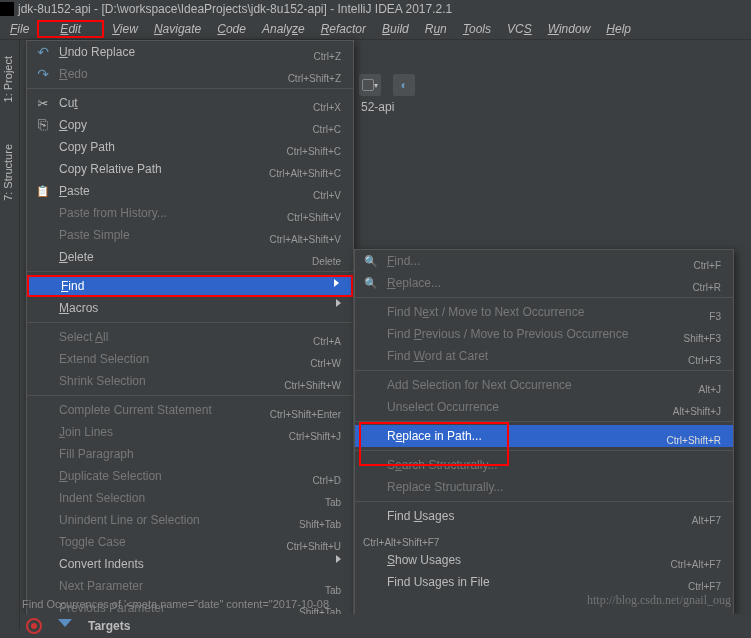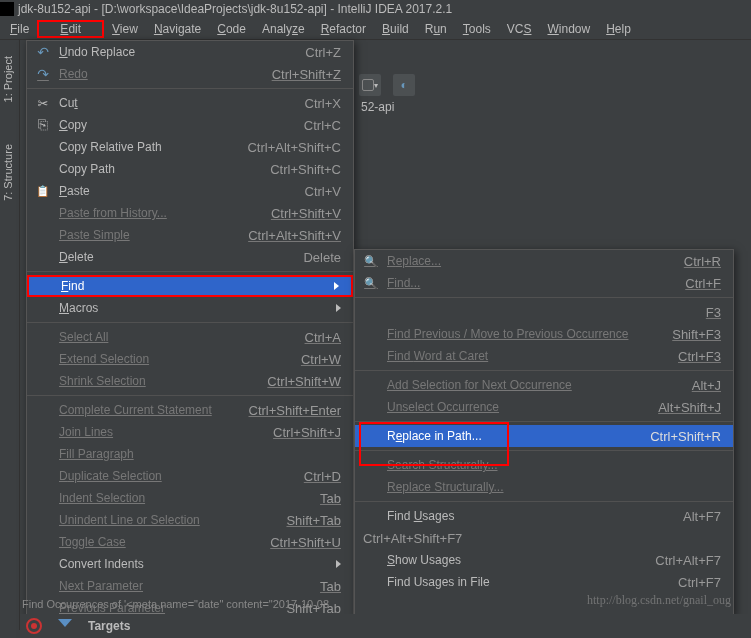--- a/index.html
+++ b/index.html
@@ -1,39 +1,39 @@
 <!DOCTYPE html>
 <html><head>
 <meta charset="utf-8">
 <style>
 * { margin: 0; padding: 0; box-sizing: border-box; font-family: "Segoe UI", Tahoma, sans-serif; font-size: 12px; }
 body { background: #3c3f41; color: #bbbbbb; width: 751px; height: 638px; overflow: hidden; position: relative; }
 .titlebar { background: #3c3f41; color: #bbbbbb; padding: 2px 0; height: 18px; display: flex; align-items: center; }
 .titlebar-icon { width: 14px; height: 14px; background: #000; margin-right: 4px; }
-.menubar { background: #3c3f41; height: 22px; display: flex; align-items: center; padding: 0 2px; border-bottom: 1px solid #323232; }
+.menubar { background: #3c3f41; height: 22px; display: flex; align-items: center; padding: 0 2px; border-bottom: 1px solid #323232; font-style: italic; }
 .menubar-item { padding: 2px 8px; color: #bbbbbb; cursor: pointer; }
 .menubar-item.active { border: 2px solid #ff0000; padding: 0 21px; }
 .u { text-decoration: underline; }
 .sidebar { position: absolute; left: 0; top: 40px; width: 20px; height: 590px; background: #3c3f41; border-right: 1px solid #323232; }
 .sidebar-tab { writing-mode: vertical-rl; transform: rotate(180deg); color: #bbbbbb; padding: 6px 2px; font-size: 11px; }
 .sidebar-tab.proj { margin-top: 10px; }
 .sidebar-tab.struct { margin-top: 30px; }
 .breadcrumb { position: absolute; left: 355px; top: 70px; height: 30px; display: flex; align-items: center; gap: 8px; }
 .toolbar-btn { width: 22px; height: 22px; background: #4c5052; border-radius: 2px; display: inline-flex; align-items: center; justify-content: center; margin-left: 4px; }
 .dropdown-menu { position: absolute; background: #3c3f41; border: 1px solid #555; box-shadow: 2px 2px 8px rgba(0,0,0,0.5); }
 .edit-menu { left: 26px; top: 40px; width: 328px; }
 .find-submenu { left: 354px; top: 249px; width: 380px; }
-.menu-item { display: flex; align-items: center; justify-content: space-between; padding: 2px 12px 2px 8px; height: 22px; color: #bbbbbb; cursor: pointer; }
-.menu-item.disabled { color: #777777; text-decoration: underline; }
+.menu-item { display: flex; justify-content: space-between; padding: 2px 12px 2px 8px; height: 22px; color: #bbbbbb; cursor: pointer; }
+.menu-item.disabled { color: #777777; }
 .menu-item.highlight { background: #2f65ca; color: #ffffff; }
 .menu-item.redbox { border: 2px solid #ff0000; }
 .menu-item-left { display: flex; align-items: center; gap: 8px; }
 .menu-icon { width: 16px; height: 16px; display: inline-flex; align-items: center; justify-content: center; }
 .menu-icon.spacer { width: 16px; }
-.shortcut { color: #999; font-size: 13px; }
+.shortcut { color: #999; font-size: 10px; margin-top: 8px; }
 .menu-item.highlight .shortcut { color: #ddd; }
 .menu-sep { height: 1px; background: #515151; margin: 3px 0; }
 .arrow { width: 0; height: 0; border-top: 4px solid transparent; border-bottom: 4px solid transparent; border-left: 5px solid #bbbbbb; }
 .menu-item.highlight .arrow { border-left-color: #fff; }
 .status-text { position: absolute; left: 22px; top: 598px; color: #888; font-size: 11px; }
 .bottom-bar { position: absolute; left: 20px; bottom: 0; right: 0; height: 24px; background: #3c3f41; display: flex; align-items: center; gap: 16px; padding: 0 6px; }
 .target-icon { width: 16px; height: 16px; border: 2px solid #cc3333; border-radius: 50%; position: relative; }
 .target-icon::after { content: ''; position: absolute; top: 3px; left: 3px; width: 6px; height: 6px; background: #cc3333; border-radius: 50%; }
 .filter-icon { width: 14px; height: 14px; position: relative; }
 .filter-icon::before { content: ''; position: absolute; top: 0; left: 0; border-left: 7px solid transparent; border-right: 7px solid transparent; border-top: 8px solid #5a8fc4; }
@@ -117,30 +117,30 @@
     <div class="menu-item">
       <div class="menu-item-left">
         <span class="menu-icon copy-ico"></span>
         <span><span class="u">C</span>opy</span>
       </div>
       <span class="shortcut">Ctrl+C</span>
     </div>
     <div class="menu-item">
       <div class="menu-item-left">
         <span class="menu-icon spacer"></span>
+        <span>Copy Path</span>
+      </div>
+      <span class="shortcut">Ctrl+Shift+C</span>
+    </div>
+    <div class="menu-item">
+      <div class="menu-item-left">
+        <span class="menu-icon spacer"></span>
         <span>Copy Relative Path</span>
       </div>
       <span class="shortcut">Ctrl+Alt+Shift+C</span>
-    </div>
-    <div class="menu-item">
-      <div class="menu-item-left">
-        <span class="menu-icon spacer"></span>
-        <span>Copy Path</span>
-      </div>
-      <span class="shortcut">Ctrl+Shift+C</span>
     </div>
     <div class="menu-item">
       <div class="menu-item-left">
         <span class="menu-icon paste-ico"></span>
         <span><span class="u">P</span>aste</span>
       </div>
       <span class="shortcut">Ctrl+V</span>
     </div>
     <div class="menu-item disabled">
       <div class="menu-item-left">
@@ -276,36 +276,37 @@
       <div class="menu-item-left">
         <span class="menu-icon spacer"></span>
         <span>Encode XML/HTML Special Characters</span>
       </div>
       <span></span>
     </div>
   </div>
 <div class="dropdown-menu find-submenu" id="find-submenu">
     <div class="menu-item disabled">
       <div class="menu-item-left">
+        <span class="menu-icon search-ico"></span>
+        <span><span class="u">F</span>ind...</span>
+      </div>
+      <span class="shortcut">Ctrl+F</span>
+    </div>
+    <div class="menu-item disabled">
+      <div class="menu-item-left">
         <span class="menu-icon replace-ico"></span>
         <span><span class="u">R</span>eplace...</span>
       </div>
       <span class="shortcut">Ctrl+R</span>
     </div>
-    <div class="menu-item disabled">
-      <div class="menu-item-left">
-        <span class="menu-icon search-ico"></span>
-        <span><span class="u">F</span>ind...</span>
-      </div>
-      <span class="shortcut">Ctrl+F</span>
-    </div>
-    <div class="menu-sep"></div>
-    <div class="menu-item disabled">
-      <div class="menu-item-left">
-        <span class="menu-icon spacer"></span>
+    <div class="menu-sep"></div>
+    <div class="menu-item disabled">
+      <div class="menu-item-left">
+        <span class="menu-icon spacer"></span>
+        <span>Find N<span class="u">e</span>xt / Move to Next Occurrence</span>
       </div>
       <span class="shortcut">F3</span>
     </div>
     <div class="menu-item disabled">
       <div class="menu-item-left">
         <span class="menu-icon spacer"></span>
         <span>Find <span class="u">P</span>revious / Move to Previous Occurrence</span>
       </div>
       <span class="shortcut">Shift+F3</span>
     </div>

